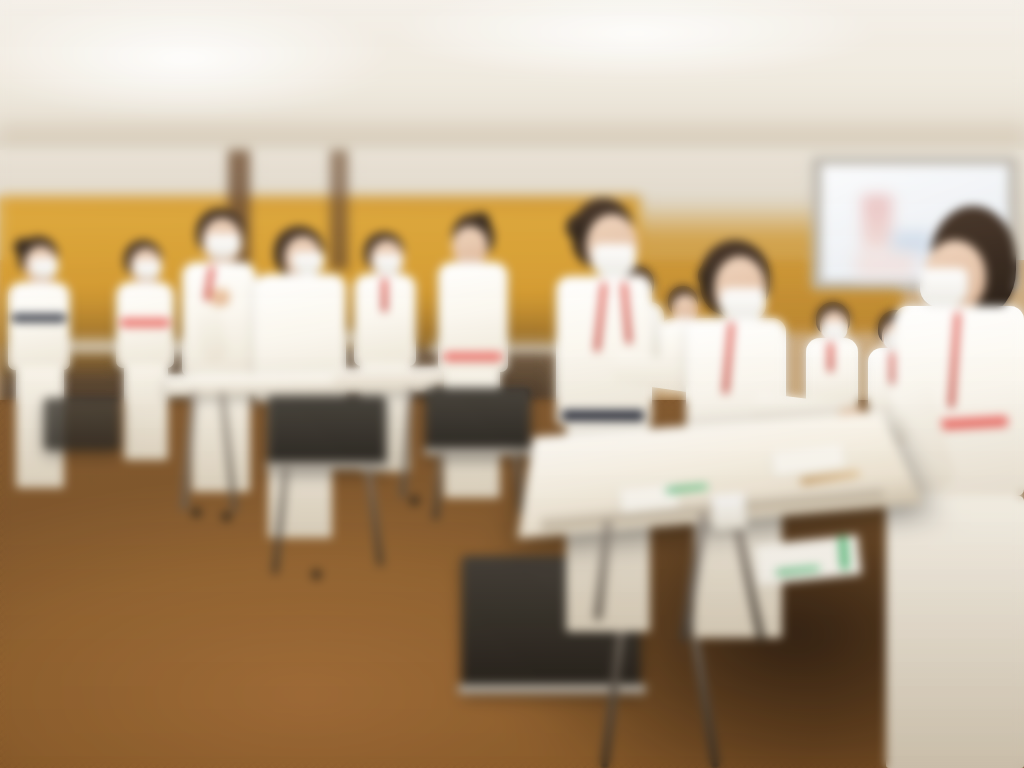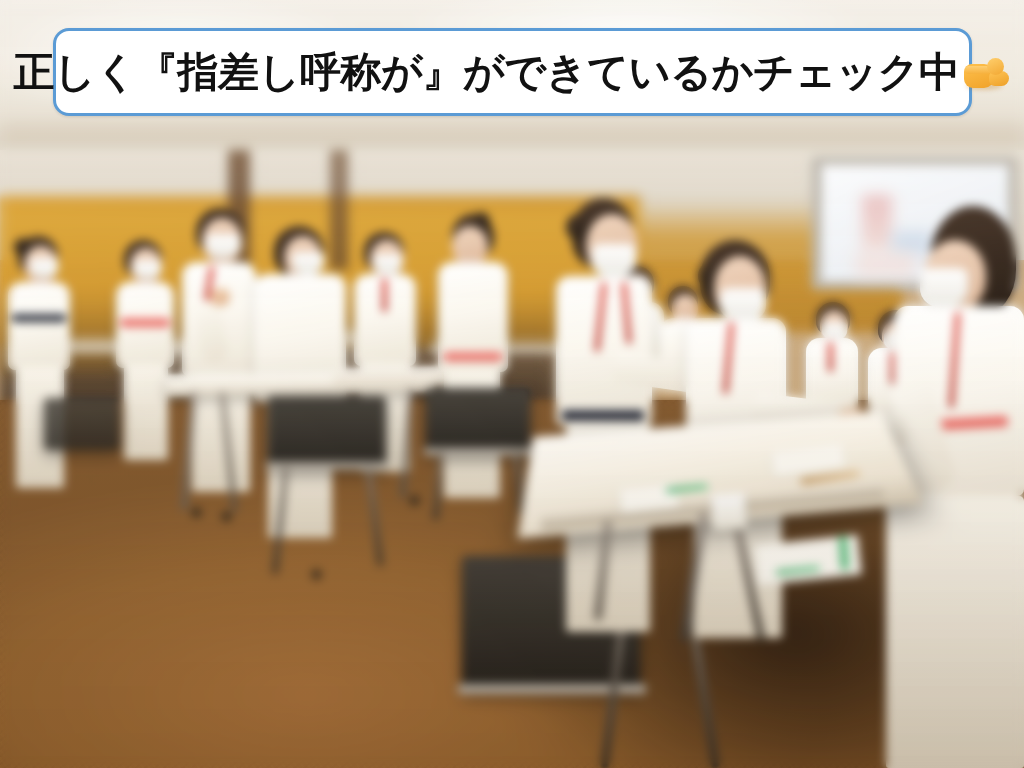--- a/index.html
+++ b/index.html
@@ -533,26 +533,14 @@
     <div class="pen-green" style="left:666px; top:486px; width:42px; transform:rotate(-6deg);"></div>
     <div class="pen-green" style="left:776px; top:568px; width:44px; transform:rotate(-6deg);"></div>
     <div class="pen-green" style="left:840px; top:536px; width:8px; height:34px; transform:rotate(-4deg);"></div>
     <div class="pen-tan" style="left:800px; top:474px; width:60px; transform:rotate(-8deg);"></div>
     <div class="card-stand"></div>
 
     <div class="blur-veil"></div>
     <div class="warm-veil"></div>
   </div>
 
-  <div class="caption-box">
-    <div class="caption-row">
-      <span class="caption-text">正しく『指差し呼称が』ができているかチェック中</span>
-      <span class="point-emoji" title="pointing hand">
-        <span class="pe-shadow"></span>
-        <span class="pe-fist"></span>
-        <span class="pe-knuckles"></span>
-        <span class="pe-finger"></span>
-        <span class="pe-thumb"></span>
-      </span>
-    </div>
-  </div>
 
 </div>
 
 </body></html>

